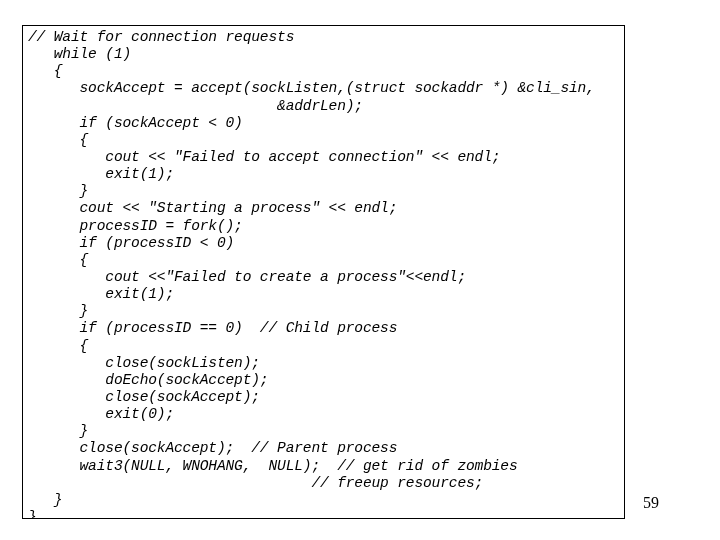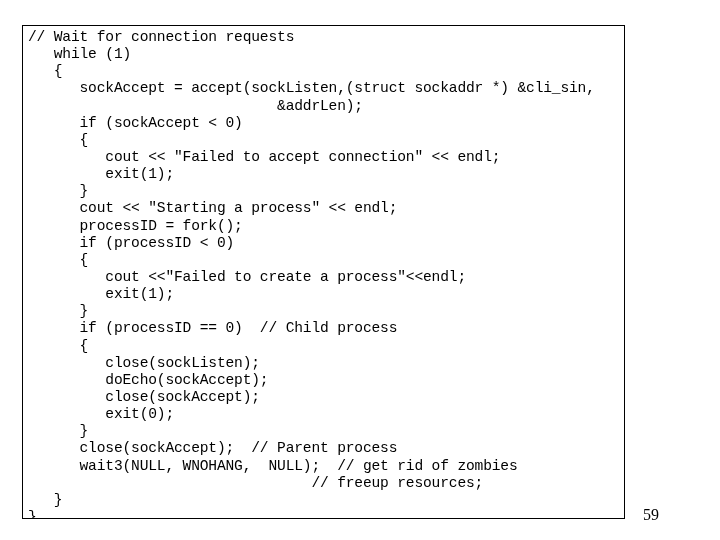--- a/index.html
+++ b/index.html
@@ -46,26 +46,27 @@
     line-height: 17.15px;
     color: #000000;
     white-space: pre;
     letter-spacing: -0.17px;
   }
 
   .code-line {
     display: block;
     white-space: pre;
     height: 17.15px;
+    font-style: italic;
   }
 
   #page-number {
     position: absolute;
     left: 643px;
-    top: 506px;
+    top: 494px;
     font-family: "Liberation Serif", "DejaVu Serif", serif;
     font-size: 16px;
     color: #000000;
     line-height: 18px;
   }
 </style>
 </head>
 <body>
 
 <div id="slide">

